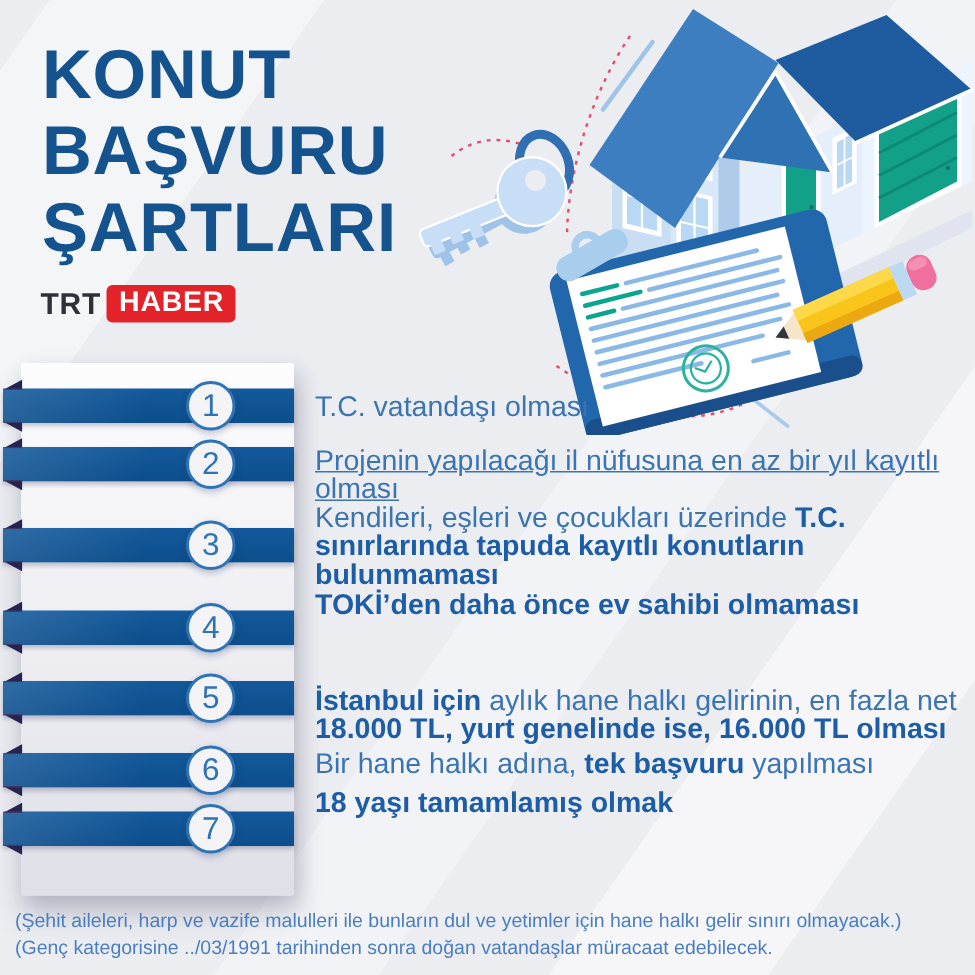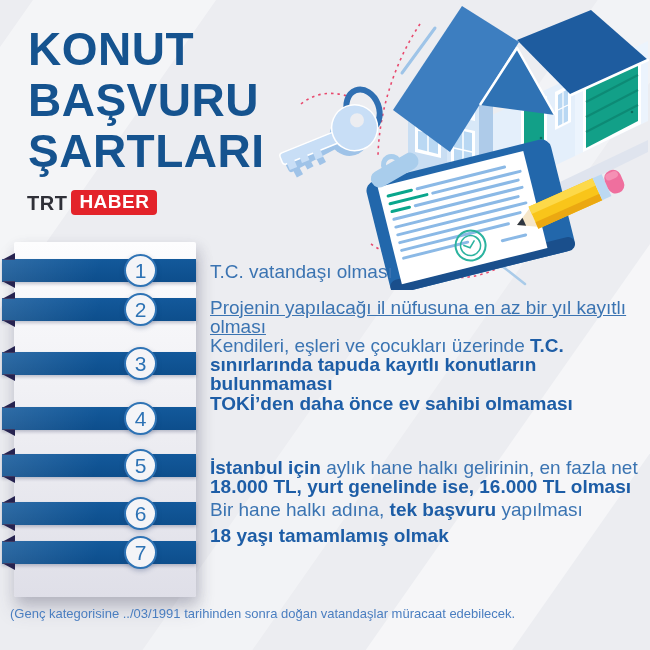--- a/index.html
+++ b/index.html
@@ -203,15 +203,16 @@
       <div class="req-text" style="top: 488px; margin-top: 12px;"><span>Bir hane halkı adına, </span><span class="b">tek başvuru</span><span> yapılması</span></div>
       <div class="ribbon" style="top: 541px;">
         <span class="fold-t"></span>
         <span class="fold-b"></span>
       </div>
       <div class="num-circle" style="top: 536px;">7</div>
       <div class="req-text" style="top: 526px;"><span class="b">18 yaşı tamamlamış olmak</span></div>
     </div>
 
   <div id="footnotes">
+      <div>(Şehit aileleri, harp ve vazife malulleri ile bunların dul ve yetimler için hane halkı gelir sınırı olmayacak.)</div>
       <div>(Genç kategorisine ../03/1991 tarihinden sonra doğan vatandaşlar müracaat edebilecek.</div>
     </div>
 </div>
 
 </body></html>

